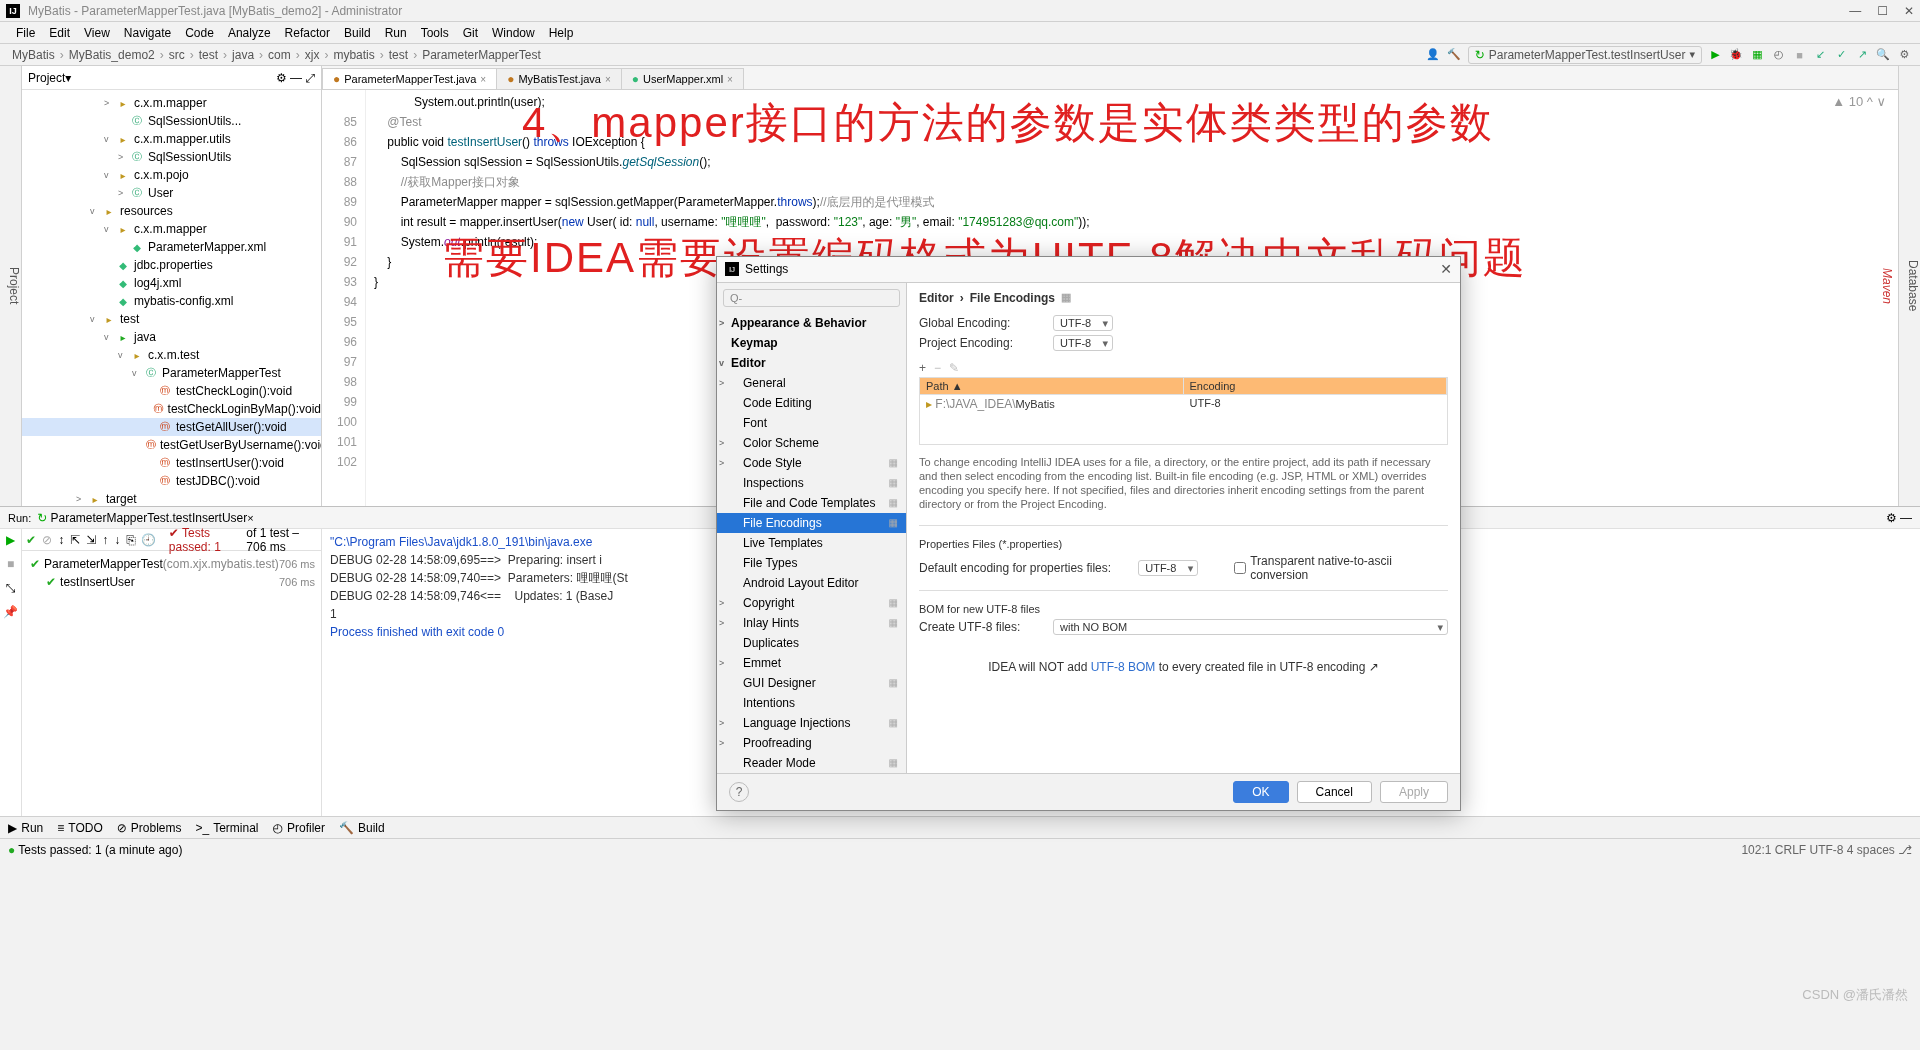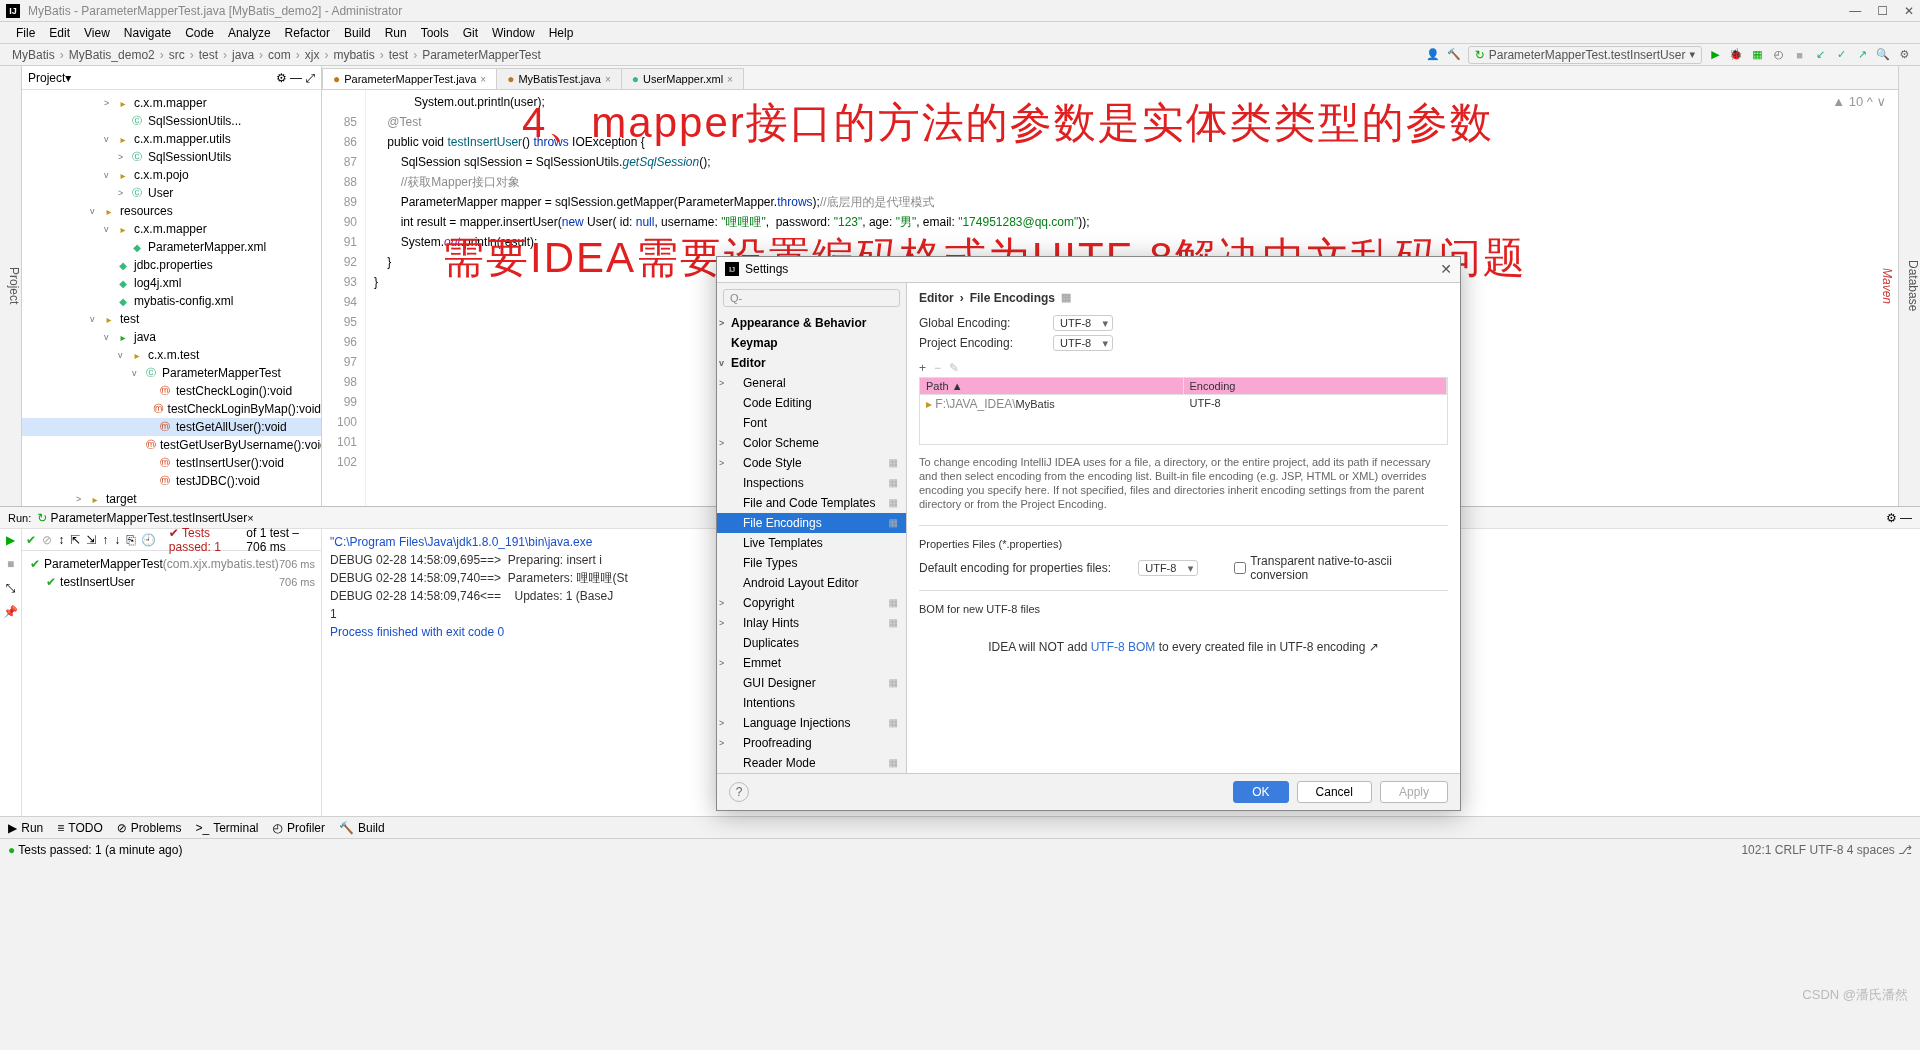--- a/index.html
+++ b/index.html
@@ -76,21 +76,21 @@
 .dlg-tree .item .cog{margin-left:auto;color:#aaa;font-size:10px}
 .dlg-content{flex:1;padding:8px 12px;display:flex;flex-direction:column;font-size:12px;color:#333;background:#fff}
 .bc{display:flex;align-items:center;gap:6px;font-weight:600;margin-bottom:10px}
 .bc .cog{color:#aaa;font-size:11px}
 .row{display:flex;align-items:center;margin-bottom:4px;gap:24px}
 .row label{width:110px}
 .select{border:1px solid #ccc;border-radius:3px;padding:1px 16px 1px 6px;position:relative;font-size:11px;min-width:60px}
 .select::after{content:"▾";position:absolute;right:4px;color:#666}
 .tb-sm{display:flex;gap:8px;margin:6px 0 2px;color:#666}
 .table{border:1px solid #ddd;height:68px;display:flex;flex-direction:column}
-.table .th{display:flex;background:#f9a8d4;border-bottom:1px solid #e0e0e0}
+.table .th{display:flex;background:#fdba74;border-bottom:1px solid #e0e0e0}
 .table .th div{flex:1;padding:2px 6px;font-size:11px;border-right:1px solid #e0e0e0}
 .table .tr{display:flex}
 .table .tr div{flex:1;padding:2px 6px;font-size:11px}
 .note{font-size:11px;color:#666;margin:10px 0;line-height:14px}
 .sect{font-size:11px;color:#333;margin:8px 0 4px}
 .hr{border-top:1px solid #ddd;margin:4px 0}
 .cb{display:flex;align-items:center;gap:4px}
 .cb input{width:12px;height:12px}
 .dlg-footer{height:40px;display:flex;align-items:center;justify-content:flex-end;gap:8px;padding:0 12px;border-top:1px solid #ccc;background:#f2f2f2}
 .btn{border:1px solid #bbb;border-radius:3px;padding:3px 18px;font-size:12px;background:#fff}
@@ -440,20 +440,24 @@
       <div class="row">
         <label style="width:200px">Default encoding for properties files:</label>
         <span class="select">UTF-8</span>
         <span class="cb" style="margin-left:12px">
             <input type="checkbox" style="">
             <span>Transparent native-to-ascii conversion</span>
           </span>
       </div>
       <div class="hr"></div>
       <div class="sect">BOM for new UTF-8 files</div>
+      <div class="row">
+        <label style="width:110px">Create UTF-8 files:</label>
+        <span class="select" style="flex:1">with NO BOM</span>
+      </div>
       <div style="text-align:center;font-size:11px;margin-top:21px">
         <span>IDEA will NOT add </span><span class="link">UTF-8 BOM</span><span> to every created file in UTF-8 encoding ↗</span>
       </div>
     </div>
   </div>
   <div class="dlg-footer">
     <span class="help">?</span>
     <button class="btn primary">OK</button>
     <button class="btn">Cancel</button>
     <button class="btn disabled">Apply</button>

